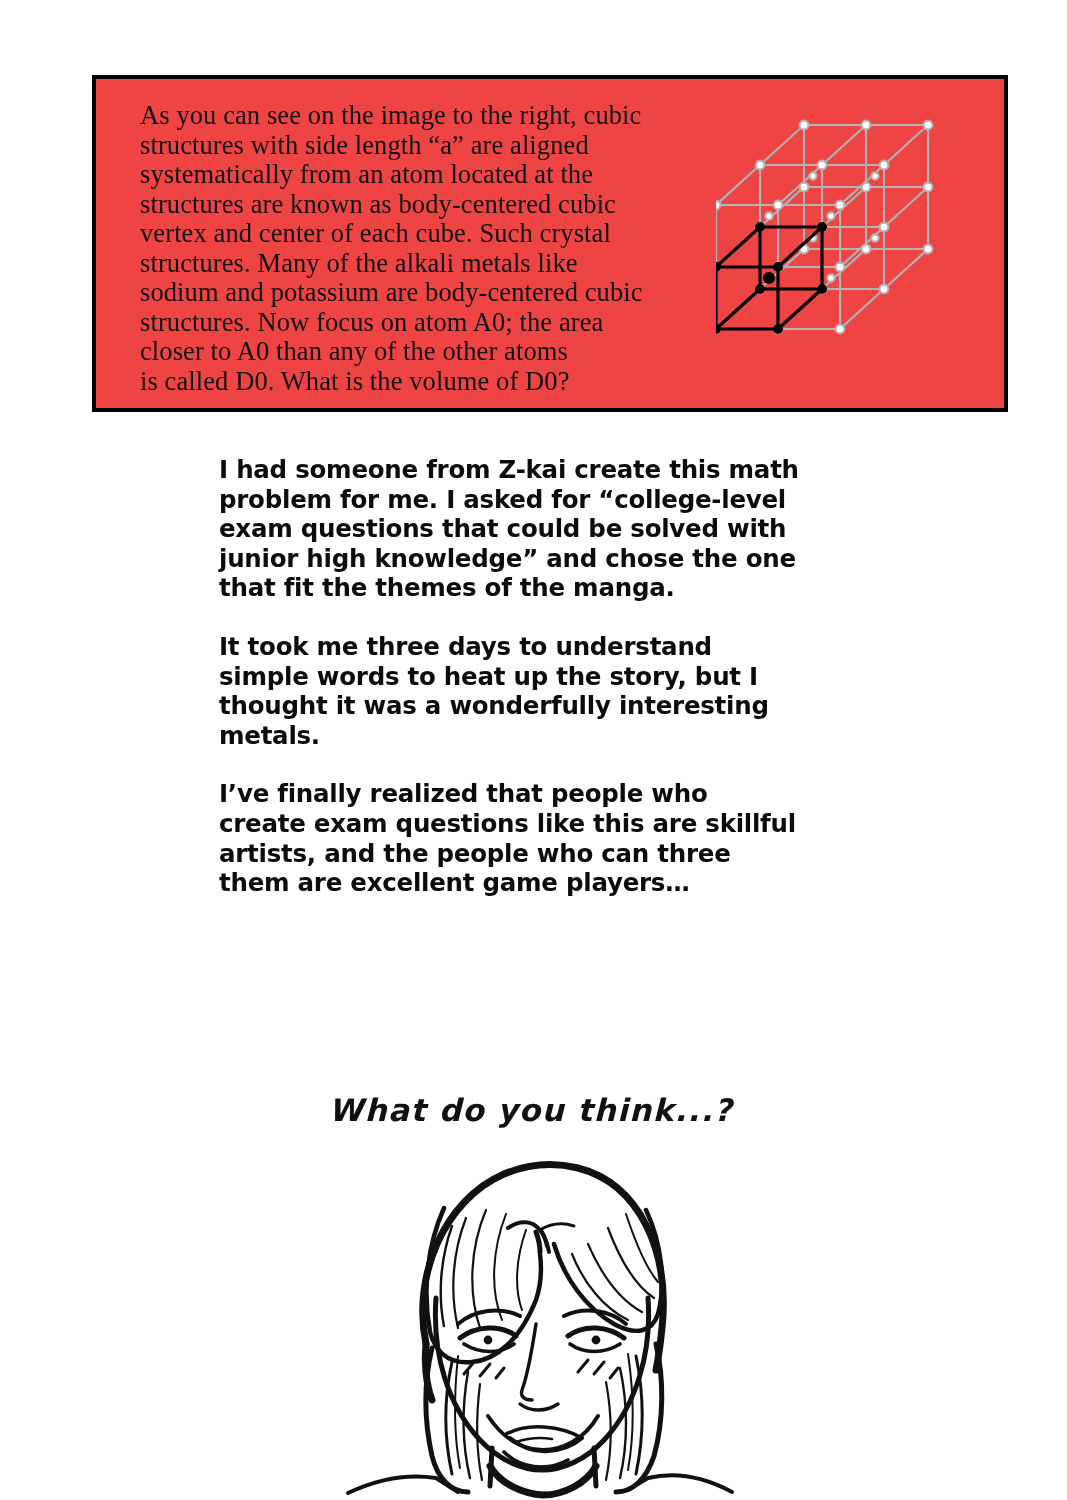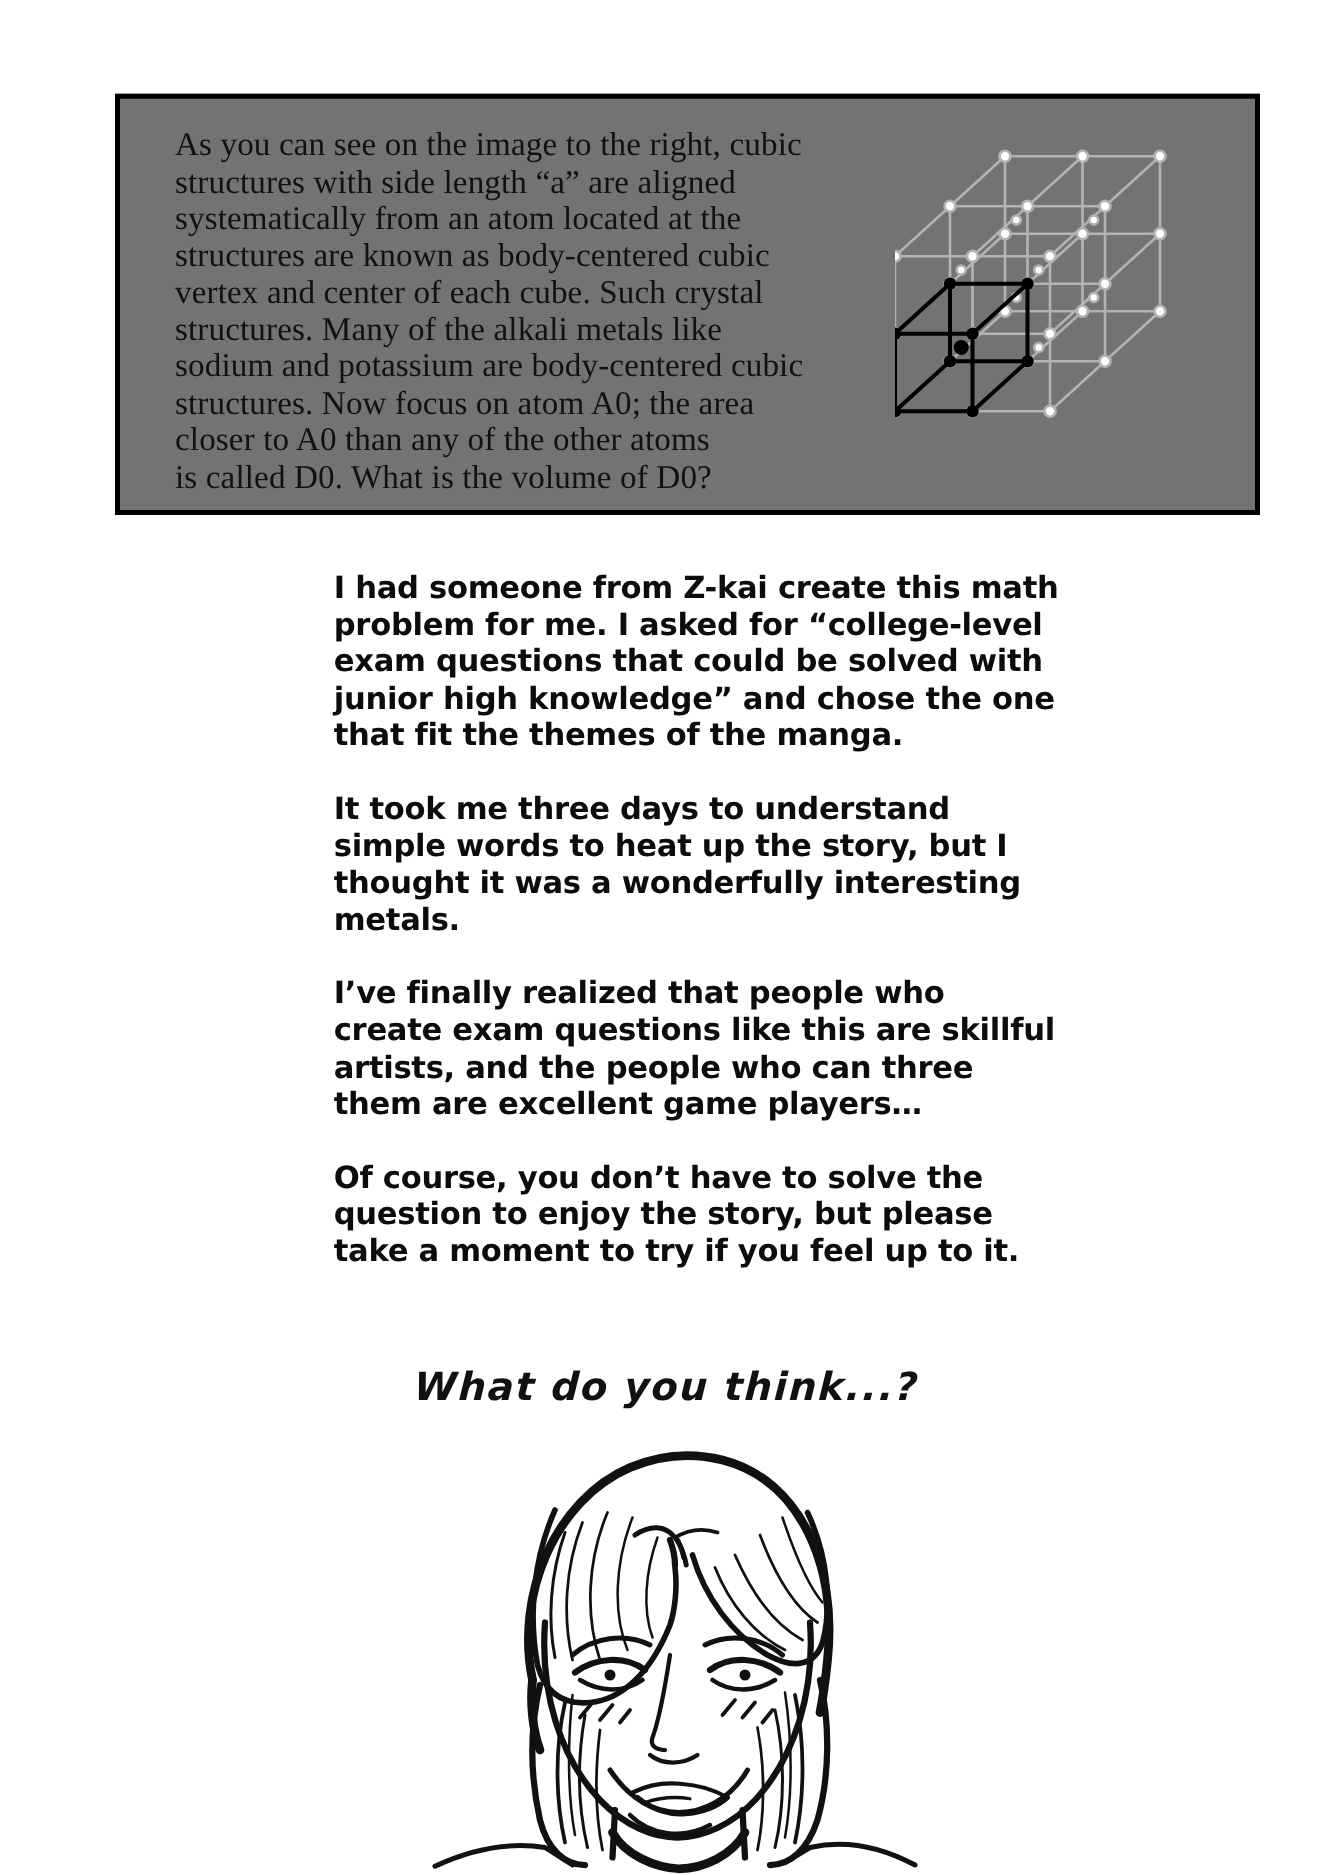--- a/index.html
+++ b/index.html
@@ -19,21 +19,21 @@
 
   
   #problem-box {
     position: absolute;
     left: 92px;
     top: 75px;
     width: 916px;
     height: 337px;
     box-sizing: border-box;
     border: 4px solid #000000;
-    background: #737373;
+    background: #ef4444;
   }
   #problem-text {
     position: absolute;
     left: 44px;
     top: 22px;
     width: 580px;
     font-family: "Liberation Serif", "DejaVu Serif", serif;
     font-size: 26.5px;
     line-height: 29.5px;
     color: #111111;
@@ -61,21 +61,21 @@
   #afterword .para {
     font-family: "DejaVu Sans", "Liberation Sans", sans-serif;
     font-weight: bold;
     font-size: 24.5px;
     line-height: 29.6px;
     letter-spacing: -0.25px;
     color: #0c0c0c;
     margin: 0 0 29px 0;
   }
   #afterword .para:last-child { margin-bottom: 0; }
-  #afterword .ln { display: block; white-space: pre; margin-left: 48px; }
+  #afterword .ln { display: block; white-space: pre; }
 
   
   #handwritten-caption {
     position: absolute;
     left: 0;
     top: 1092px;
     width: 1067px;
     text-align: center;
     font-family: "DejaVu Sans", "Liberation Sans", sans-serif;
     font-size: 31px;
@@ -227,25 +227,20 @@
     <span class="ln">metals.</span>
   </p>
 
   <p class="para">
     <span class="ln">I’ve finally realized that people who</span>
     <span class="ln">create exam questions like this are skillful</span>
     <span class="ln">artists, and the people who can three</span>
     <span class="ln">them are excellent game players…</span>
   </p>
 
-  <p class="para">
-    <span class="ln">Of course, you don’t have to solve the</span>
-    <span class="ln">question to enjoy the story, but please</span>
-    <span class="ln">take a moment to try if you feel up to it.</span>
-  </p>
 </div>
 
 <div id="handwritten-caption">What do you think...?</div>
 
 <div id="character-illustration">
   <svg viewBox="0 0 400 352" xmlns="http://www.w3.org/2000/svg">
     <g fill="none" stroke="#111111" stroke-linecap="round" stroke-linejoin="round">
 
       <path d="M8,345 C40,330 70,326 96,330 L118,344" stroke-width="4"></path>
       <path d="M392,344 C362,328 334,324 308,330 L288,342" stroke-width="4"></path>

